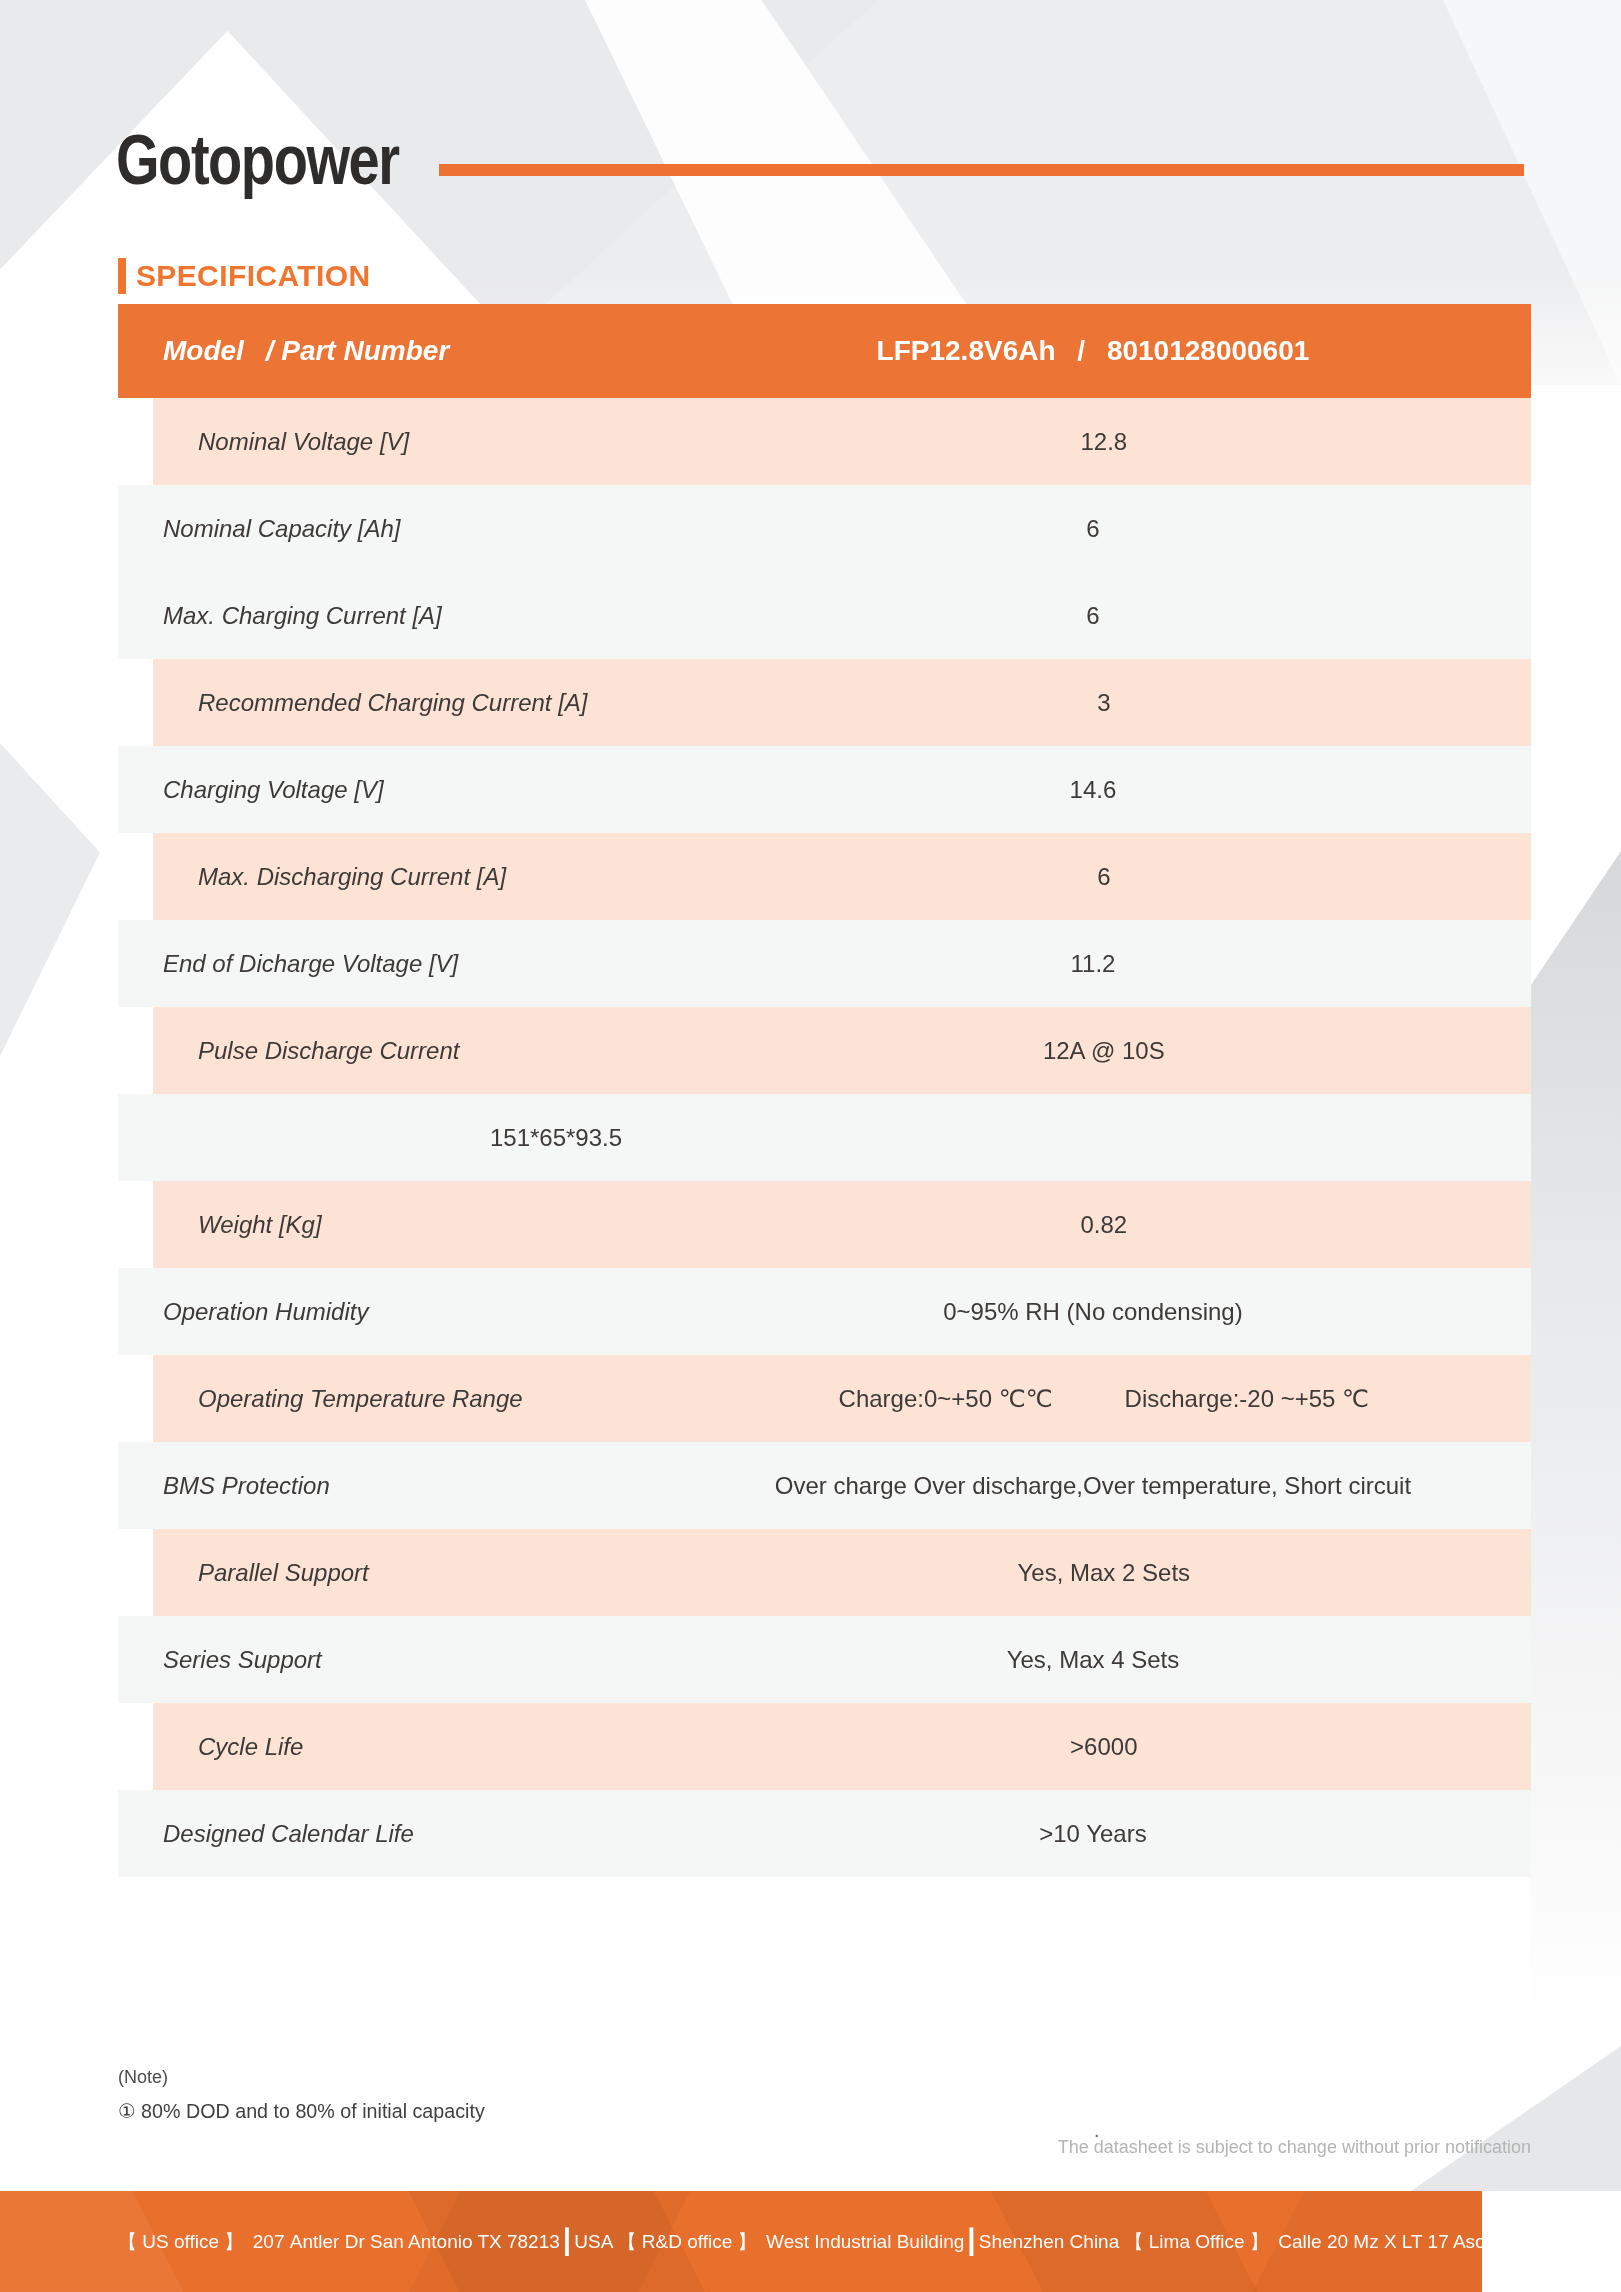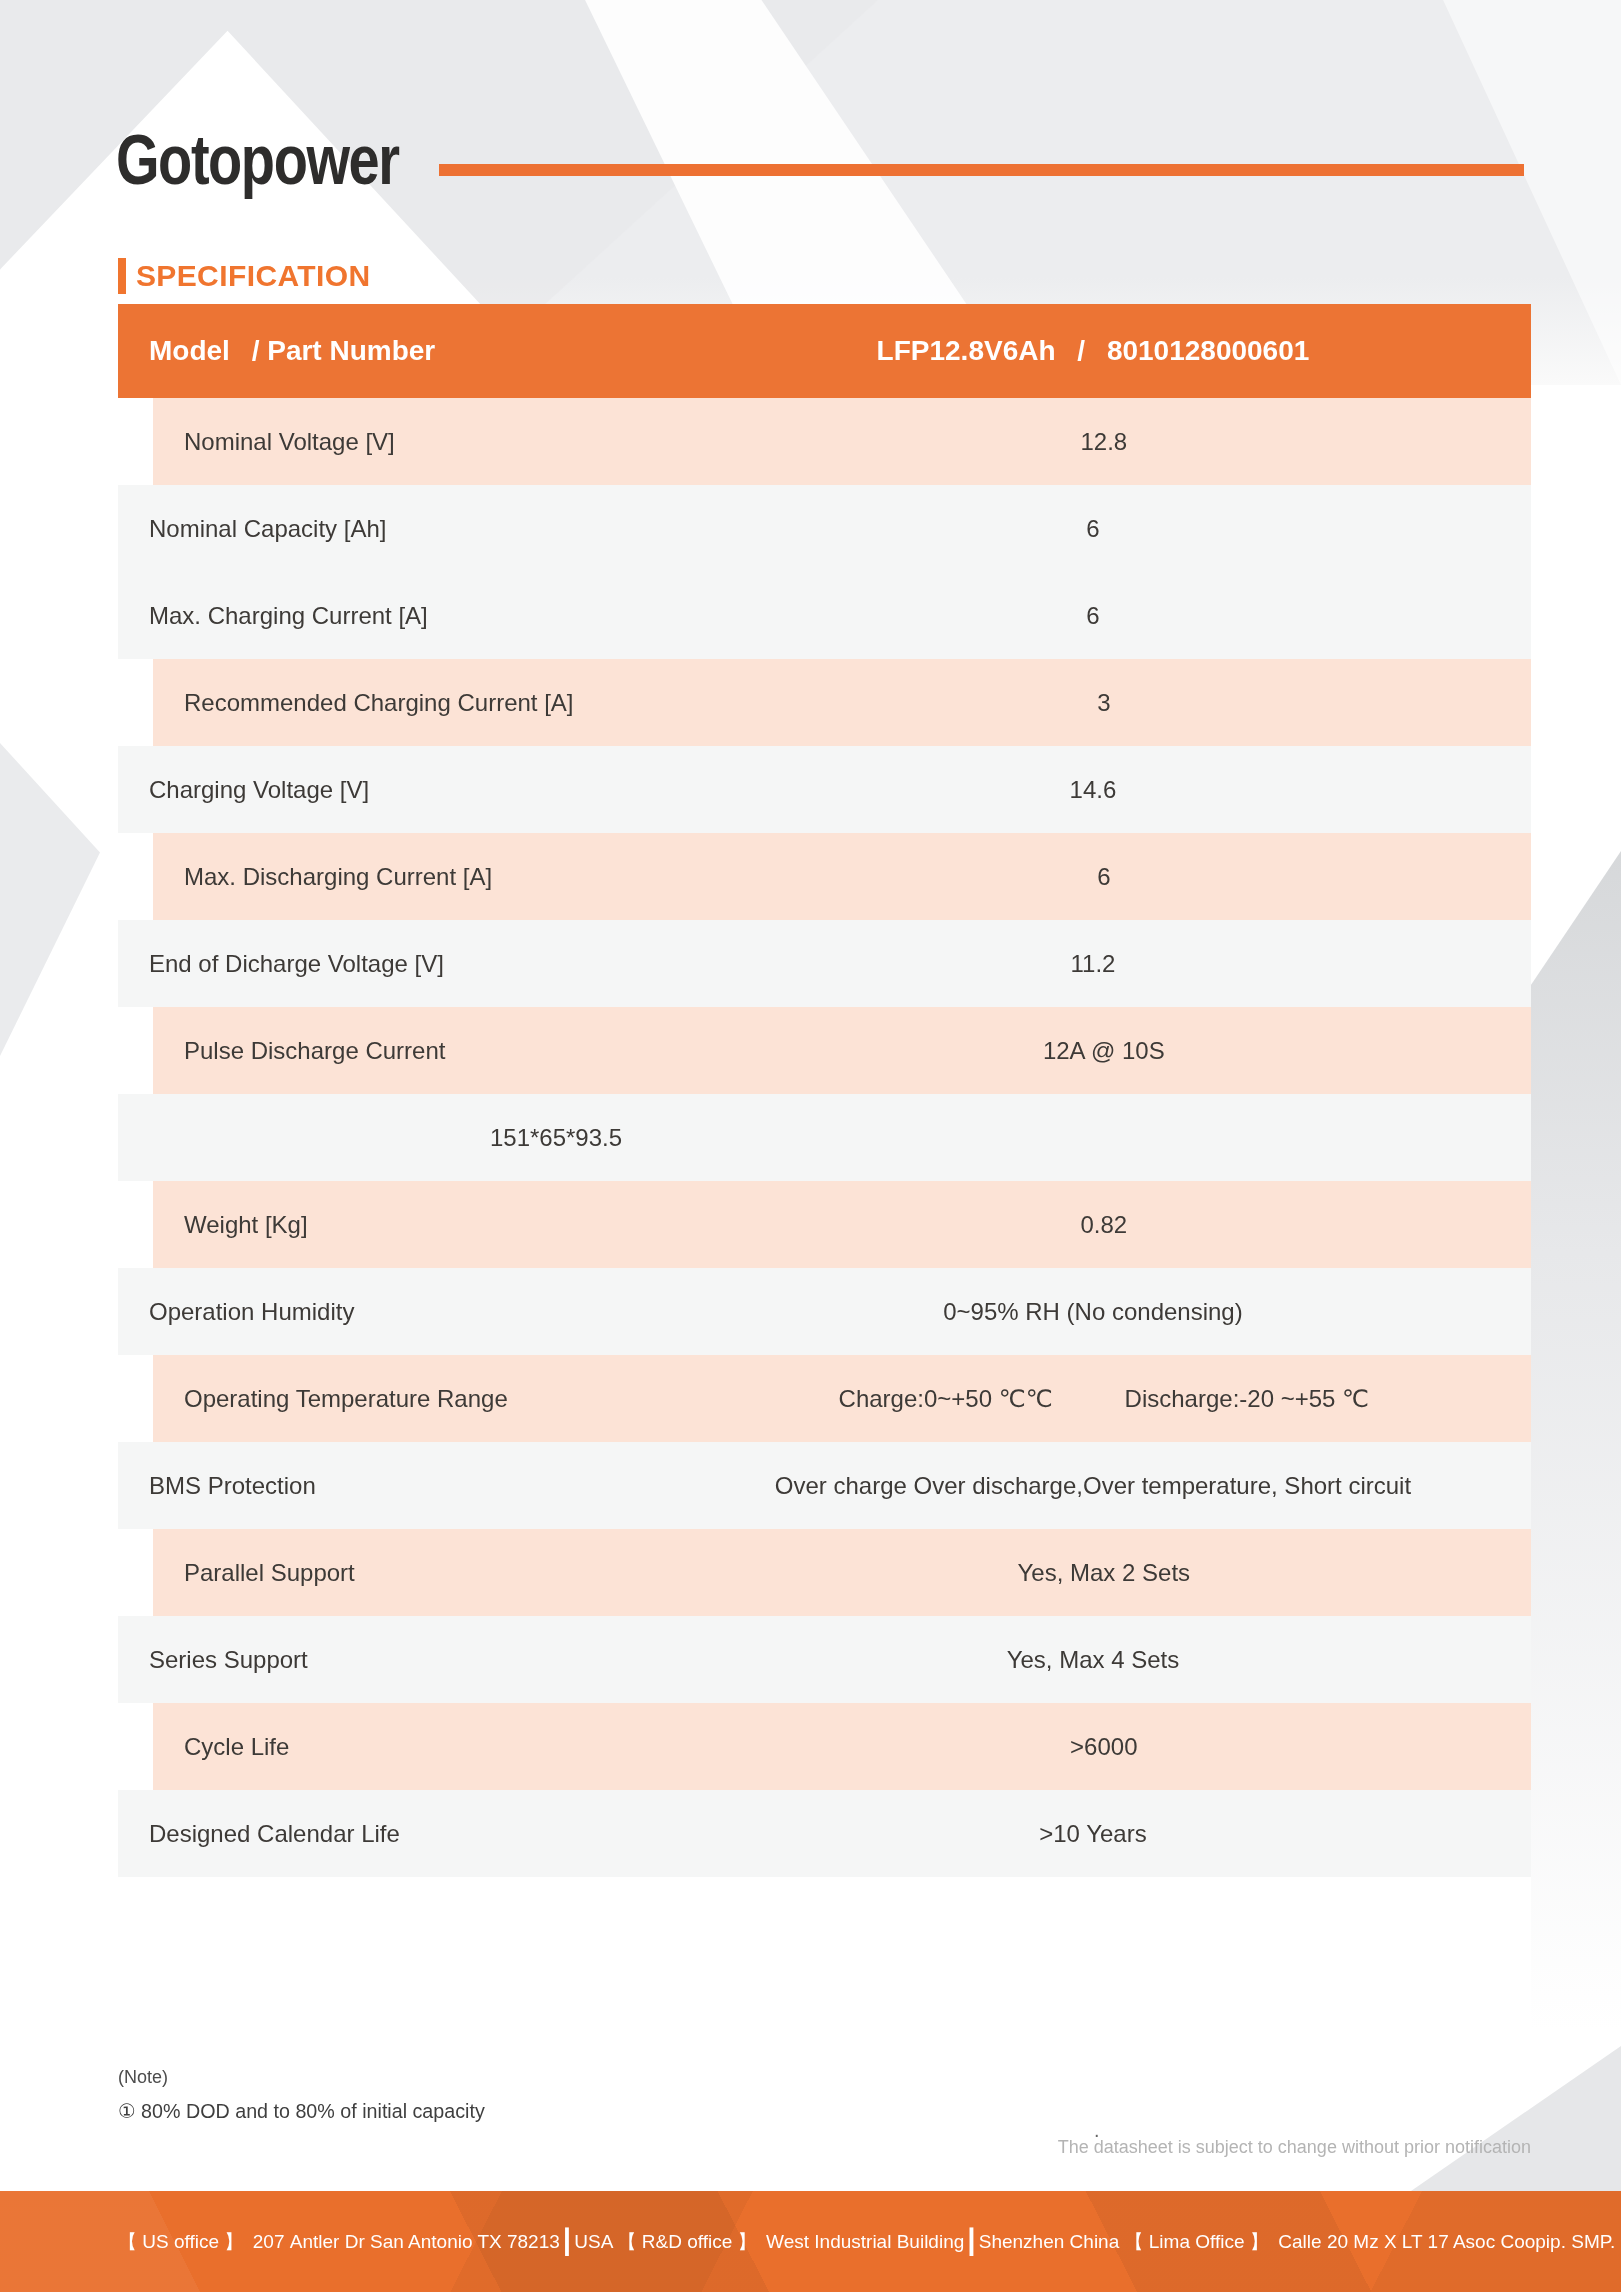--- a/index.html
+++ b/index.html
@@ -38,31 +38,31 @@
   .section-bar{width:8px;height:36px;background:#f0752f;}
   .section-title{font-size:30px;font-weight:bold;color:#f0752f;letter-spacing:0.4px;margin:0;}
   
   .spec-table{position:absolute;top:304px;left:118px;width:1413px;}
   .thead{height:94px;background:#ec7434;color:#fff;display:flex;align-items:center;
     font-size:28px;font-weight:bold;}
   .row{height:87px;display:flex;align-items:center;font-size:24px;color:#3d3a37;}
   .row.odd{background:#fce3d6;margin-left:35px;}
   .row.even{background:#f5f6f6;}
   .cell{box-sizing:border-box;}
-  .cell.label{width:38%;padding-left:31px;}
+  .cell.label{width:38%;padding-left:45px;font-style:italic;}
   .cell.value{width:62%;text-align:center;}
   
   .note{position:absolute;top:2067px;left:118px;color:#4c4c4c;}
   .note-title{font-size:18px;margin-bottom:12px;}
   .note-line{font-size:19.7px;color:#3f3f3f;}
   .stray{position:absolute;top:2119px;left:1094px;font-size:19.7px;color:#666;}
   .disclaimer{position:absolute;top:2137px;left:118px;width:1413px;text-align:right;
     color:#b4b4b4;font-size:18px;}
   
-  .footer{position:absolute;top:2191px;left:0;width:1621px;height:102px;
+  .footer{position:absolute;top:2191px;left:0;width:1482px;height:102px;
     background-color:#e96f2c;
     background-image:
       linear-gradient(63deg,rgba(255,255,255,.05) 0 12%,rgba(0,0,0,0) 12% 30%,rgba(0,0,0,.05) 30% 46%,rgba(0,0,0,0) 46% 68%,rgba(0,0,0,.05) 68% 82%,rgba(0,0,0,0) 82%),
       linear-gradient(-63deg,rgba(0,0,0,.04) 0 15%,rgba(0,0,0,0) 15% 55%,rgba(0,0,0,.04) 55% 70%,rgba(0,0,0,0) 70%);
     display:flex;align-items:center;}
   .footer-line{margin-left:118px;width:1413px;display:flex;justify-content:space-between;
     align-items:center;color:#fff;font-size:19px;white-space:nowrap;}
   .footer-line .sep{font-size:24px;font-weight:bold;}
 </style>
 </head>

